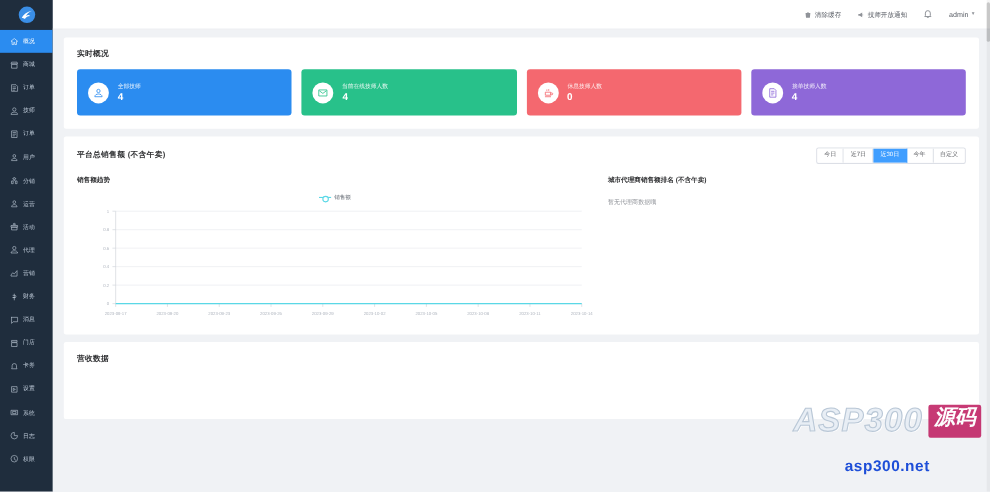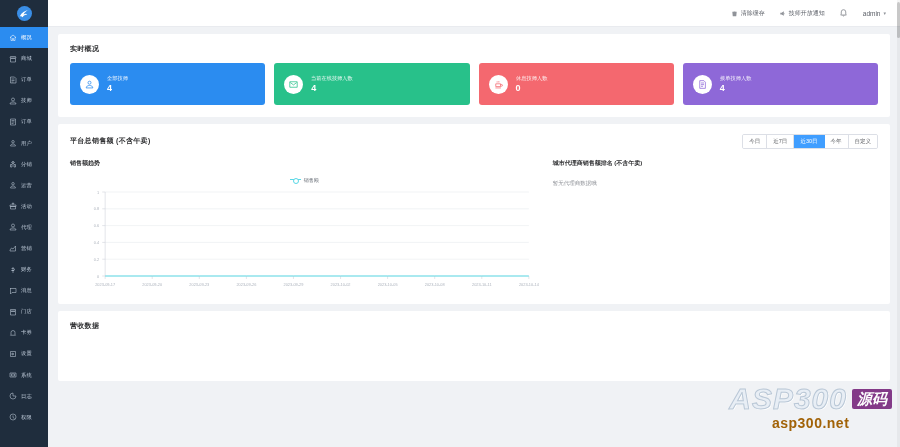--- a/index.html
+++ b/index.html
@@ -143,36 +143,36 @@
   .series-line { stroke: #5ad8e6; stroke-width: 1; fill: none; }
 
   
   .revenue-card { min-height: 70px; }
 
   
   .watermark {
     position: absolute; right: 8px; bottom: 16px;
     text-align: center; pointer-events: none; user-select: none;
   }
-  .wm-row { display: flex; align-items: center; gap: 5px; }
+  .wm-row { display: flex; gap: 5px; }
   .wm-main {
     font-size: 30px; font-weight: bold; font-style: italic;
     letter-spacing: 1px; line-height: 1;
     color: #e8eef5;
     -webkit-text-stroke: 1px #b9c7d6;
     text-shadow: 1px 1px 0 #ffffff;
   }
   .wm-badge {
-    background: #701a75; color: #fff; font-size: 15px; font-weight: bold;
+    background: #be185d; color: #fff; font-size: 19px; font-weight: bold;
     font-style: italic; padding: 2px 5px; border-radius: 2px; line-height: 1.1;
     opacity: .85;
   }
   .wm-sub {
-    font-size: 14px; font-weight: bold; color: #a16207;
-    letter-spacing: .5px; margin-top: 1px;
+    font-size: 14px; font-weight: bold; color: #1d4ed8;
+    letter-spacing: .5px; margin-top: 17px;
   }
   .scrollbar-v {
     position: absolute; top: 0; right: 0; width: 3px; height: 447px;
     background: rgba(0,0,0,.04);
   }
   .scrollbar-thumb {
     position: absolute; top: 2px; right: 0; width: 3px; height: 36px;
     background: rgba(0,0,0,.18); border-radius: 2px;
   }
 </style>

